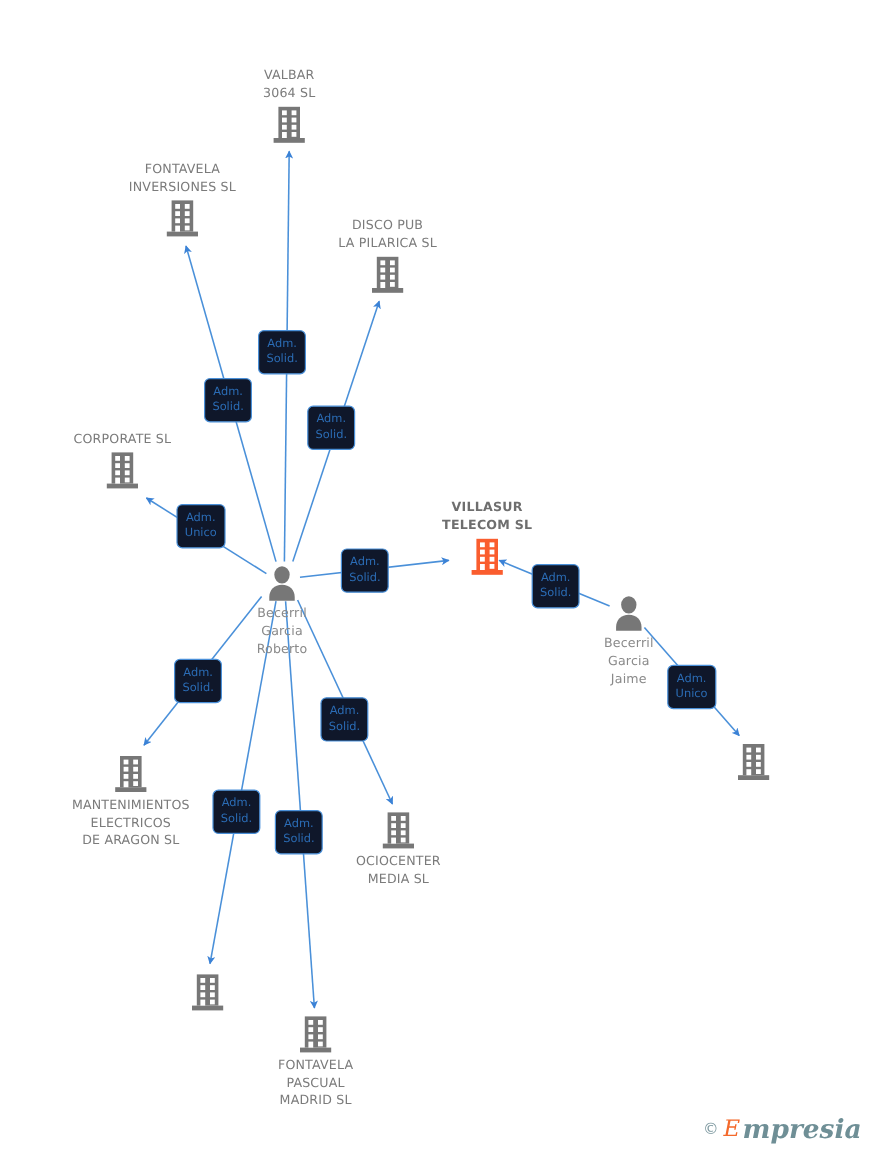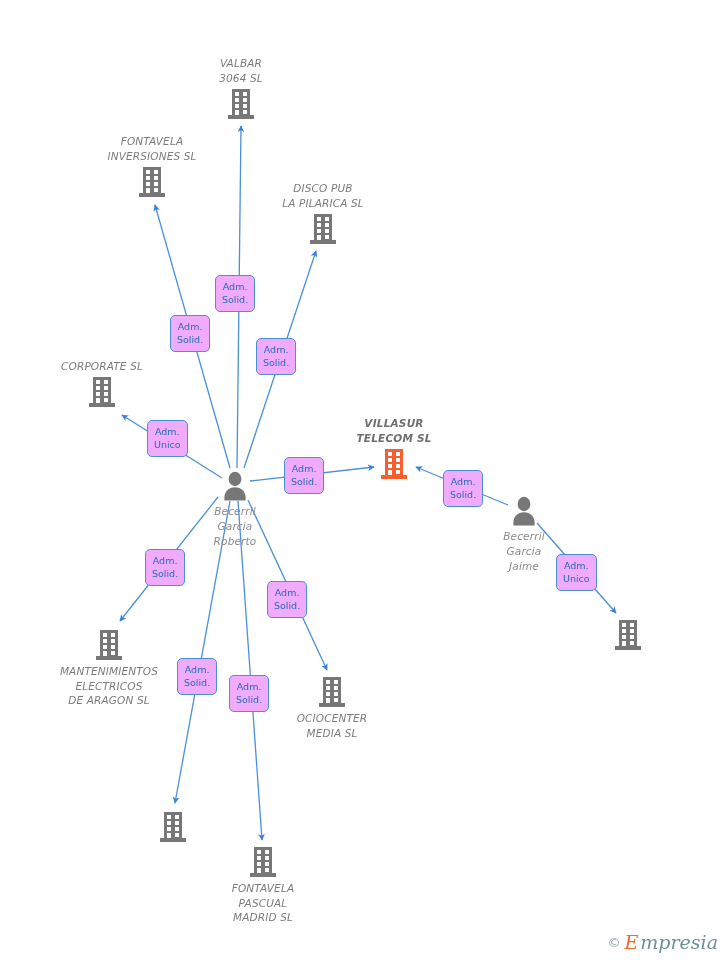--- a/index.html
+++ b/index.html
@@ -39,21 +39,20 @@
     margin: 0 auto;
     line-height: 0;
   }
   .node-label {
     display: block;
     font-size: 10.5px;
     line-height: 14.5px;
     color: #7b7b7b;
     letter-spacing: 0.15px;
     white-space: pre-line;
-    font-style: italic;
   }
   .node-label.above {
     margin-bottom: 3px;
   }
   .node-label.below {
     margin-top: 3px;
   }
   .node-label.focus {
     color: #6e6e6e;
     font-weight: bold;
@@ -61,21 +60,21 @@
   }
   .node-label.person {
     color: #8a8a8a;
     line-height: 15px;
   }
 
   
   .badge {
     position: absolute;
     box-sizing: border-box;
-    background: #f0abfc;
+    background: #0f172a;
     border: 1px solid #4a90d9;
     border-radius: 5px;
     color: #2b6cb5;
     font-size: 9.5px;
     line-height: 13px;
     text-align: center;
     padding: 4px 6px 5px 6px;
     white-space: pre-line;
     box-shadow: 0 0 0 0 rgba(0,0,0,0);
   }
@@ -99,24 +98,25 @@
   #watermark .brand-e {
     font-family: "DejaVu Serif", "Liberation Serif", serif;
     font-style: italic;
     font-size: 19px;
     color: #f4692b;
     line-height: 1;
   }
   #watermark .brand-rest {
     font-family: "DejaVu Serif", "Liberation Serif", serif;
     font-style: italic;
-    font-size: 19px;
+    font-size: 22px;
     color: #6f8f96;
     line-height: 1;
     margin-left: -2px;
+    font-weight: bold;
   }
 </style>
 </head>
 <body>
 
 <div id="graph">
 
   <svg id="edge-layer" viewBox="0 0 728 960" width="728" height="960" xmlns="http://www.w3.org/2000/svg">
     <defs>
       <marker id="arrow" viewBox="0 0 10 10" refX="9" refY="5" markerWidth="5.2" markerHeight="5.2" orient="auto-start-reverse">
@@ -211,21 +211,21 @@
               <rect x="17" y="4" width="4" height="4"></rect>
               <rect x="9" y="10" width="4" height="4"></rect>
               <rect x="17" y="10" width="4" height="4"></rect>
               <rect x="9" y="16" width="4" height="4"></rect>
               <rect x="17" y="16" width="4" height="4"></rect>
               <rect x="9" y="22" width="4" height="5"></rect>
               <rect x="17" y="22" width="4" height="4"></rect>
             </g>
           </svg></span>
       </div>
-      <div class="node" style="left: 394px; top: 416px;">
+      <div class="node" style="left: 406px; top: 416px;">
         <span class="node-label above focus">VILLASUR
 TELECOM SL</span>
         <span class="node-icon"><svg width="30" height="32" viewBox="0 0 30 32">
             <g fill="#fa5d2e">
               <rect x="6" y="1" width="18" height="26"></rect>
               <rect x="2" y="27" width="26" height="4"></rect>
             </g>
             <g fill="#ffffff">
               <rect x="9" y="4" width="4" height="4"></rect>
               <rect x="17" y="4" width="4" height="4"></rect>

